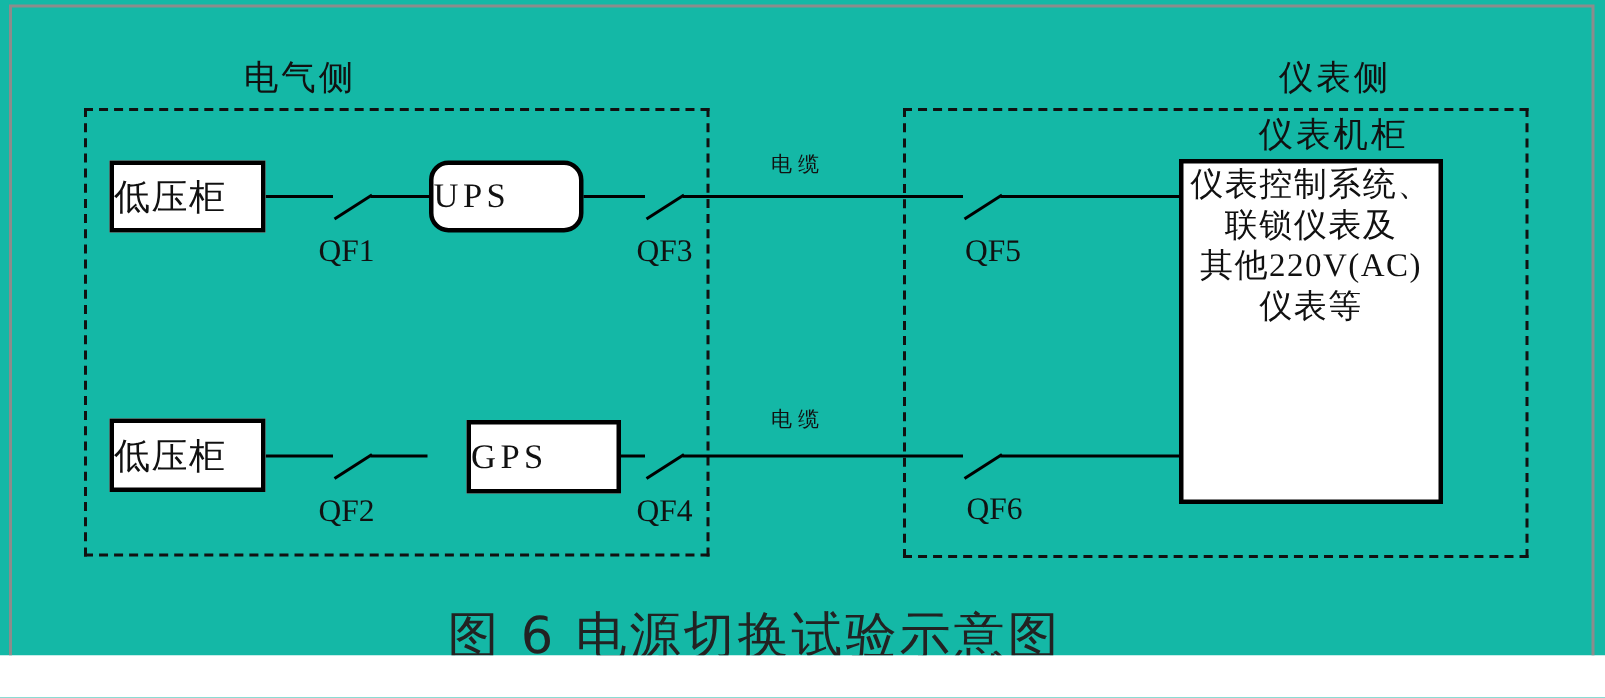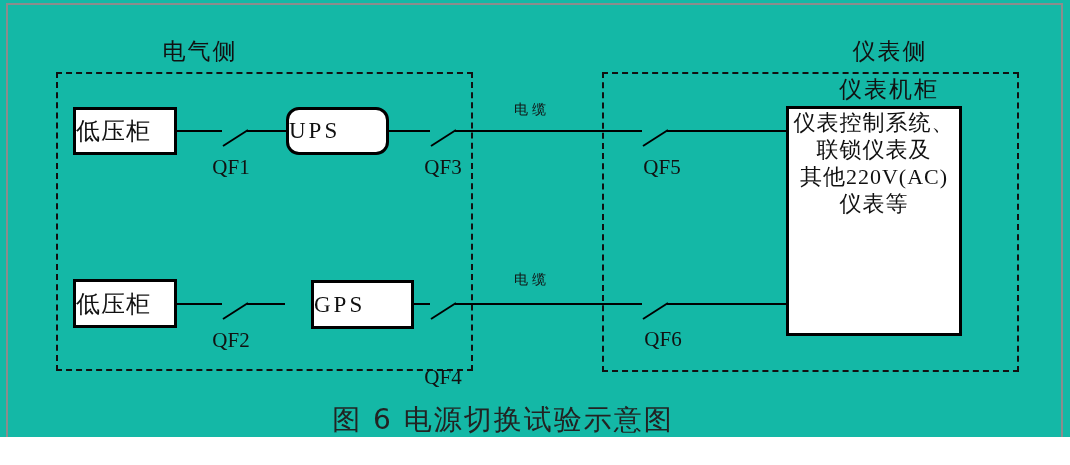--- a/index.html
+++ b/index.html
@@ -40,21 +40,21 @@
   .cabinet-line{text-align:center;white-space:nowrap;}
   .wires{position:absolute;left:0;top:0;width:1070px;height:465px;pointer-events:none;}
   .breaker-label{
     position:absolute;text-align:center;font-size:21px;white-space:nowrap;
   }
   .cable-label{
     position:absolute;text-align:center;font-size:14px;letter-spacing:4px;white-space:nowrap;
   }
   .caption{
     position:absolute;left:0;top:401px;width:1006px;text-align:center;
-    font-size:28px;letter-spacing:2px;
+    font-size:34px;letter-spacing:2px;
     font-family:"DejaVu Sans","Liberation Sans",sans-serif;color:#222;
   }
 </style>
 </head>
 <body>
 
 <div class="stage">
 
   <div class="frame"></div>
 
@@ -102,21 +102,21 @@
     <div class="cabinet-line">仪表控制系统、</div>
     <div class="cabinet-line">联锁仪表及</div>
     <div class="cabinet-line">其他220V(AC)</div>
     <div class="cabinet-line">仪表等</div>
   </div>
 
   <div class="breaker-label" style="left:200px;top:155px;width:62px;">QF1</div>
   <div class="breaker-label" style="left:412px;top:155px;width:62px;text-align:center;">QF3</div>
   <div class="breaker-label" style="left:631px;top:155px;width:62px;">QF5</div>
   <div class="breaker-label" style="left:200px;top:328px;width:62px;">QF2</div>
-  <div class="breaker-label" style="left:412px;top:328px;width:62px;margin-top:37px;">QF4</div>
+  <div class="breaker-label" style="left:412px;top:328px;width:62px;">QF4</div>
   <div class="breaker-label" style="left:632px;top:327px;width:62px;">QF6</div>
 
   <div class="cable-label" style="left:494px;top:101px;width:76px;">电缆</div>
   <div class="cable-label" style="left:494px;top:271px;width:76px;">电缆</div>
 
   <div class="caption">图 6 电源切换试验示意图</div>
 
 </div>
 
 </body></html>

